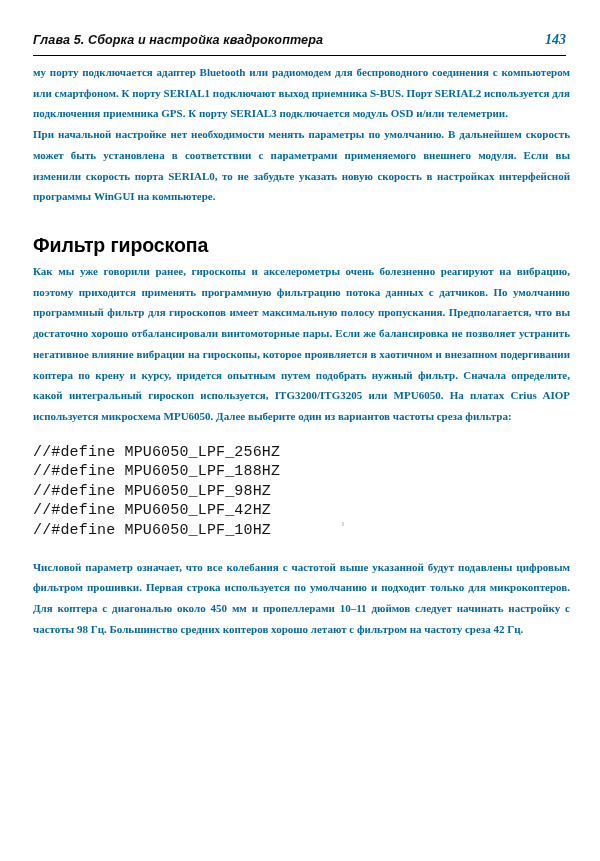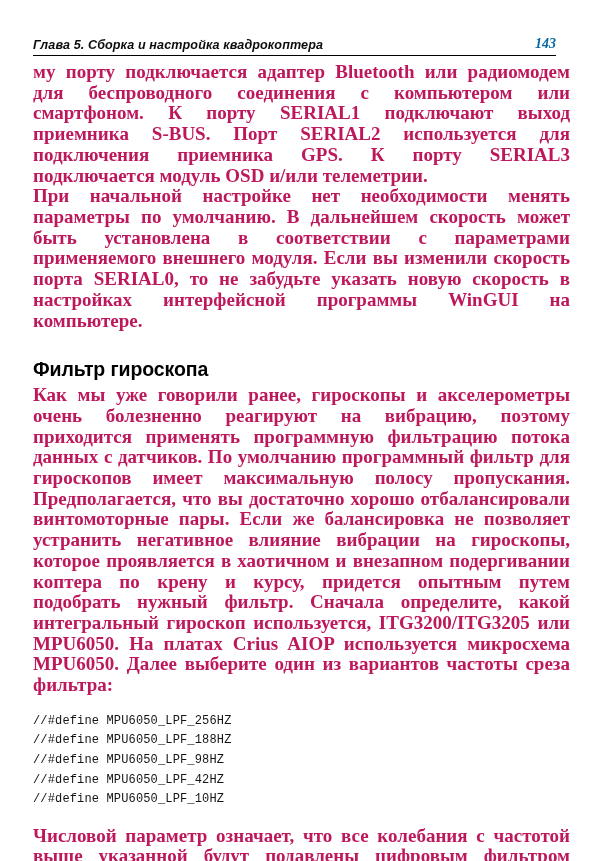--- a/index.html
+++ b/index.html
@@ -17,25 +17,25 @@
     overflow: hidden;
     box-sizing: border-box;
     font-family: "Liberation Serif", "DejaVu Serif", serif;
     color: #111111;
   }
 
   
   .running-head {
     position: absolute;
     left: 33px;
-    right: 44px;
+    right: 34px;
     top: 28px;
     height: 24px;
     display: flex;
-    align-items: flex-end;
+    align-items: center;
     justify-content: space-between;
     border-bottom: 1.4px solid #000000;
     padding-bottom: 3px;
   }
 
   .running-head-title {
     font-family: "Liberation Sans", "DejaVu Sans", sans-serif;
     font-style: italic;
     font-weight: 700;
     font-size: 12.6px;
@@ -55,27 +55,27 @@
   
   .content {
     position: absolute;
     left: 33px;
     top: 62px;
     width: 537px;
   }
 
   p.body {
     margin: 0 0 0.1px 0;
-    font-size: 19px;
+    font-size: 11px;
     line-height: 20.7px;
     text-align: justify;
     text-justify: inter-word;
     hyphens: manual;
     font-weight: 600;
-    color: #be185d;
+    color: #0369a1;
   }
 
   p.body + p.body {
     margin-top: 0;
   }
 
   
   p.body.gap {
     margin-top: 11px;
   }
@@ -92,21 +92,21 @@
 
   
   .code-listing {
     margin: 16px 0 16px 0;
     padding: 0;
     list-style: none;
   }
 
   .code-listing li {
     font-family: "Liberation Mono", "DejaVu Sans Mono", monospace;
-    font-size: 12px;
+    font-size: 15px;
     line-height: 19.6px;
     letter-spacing: 0.15px;
     color: #141414;
     white-space: pre;
   }
 
   
   .scan-speck {
     position: absolute;
     left: 342px;

